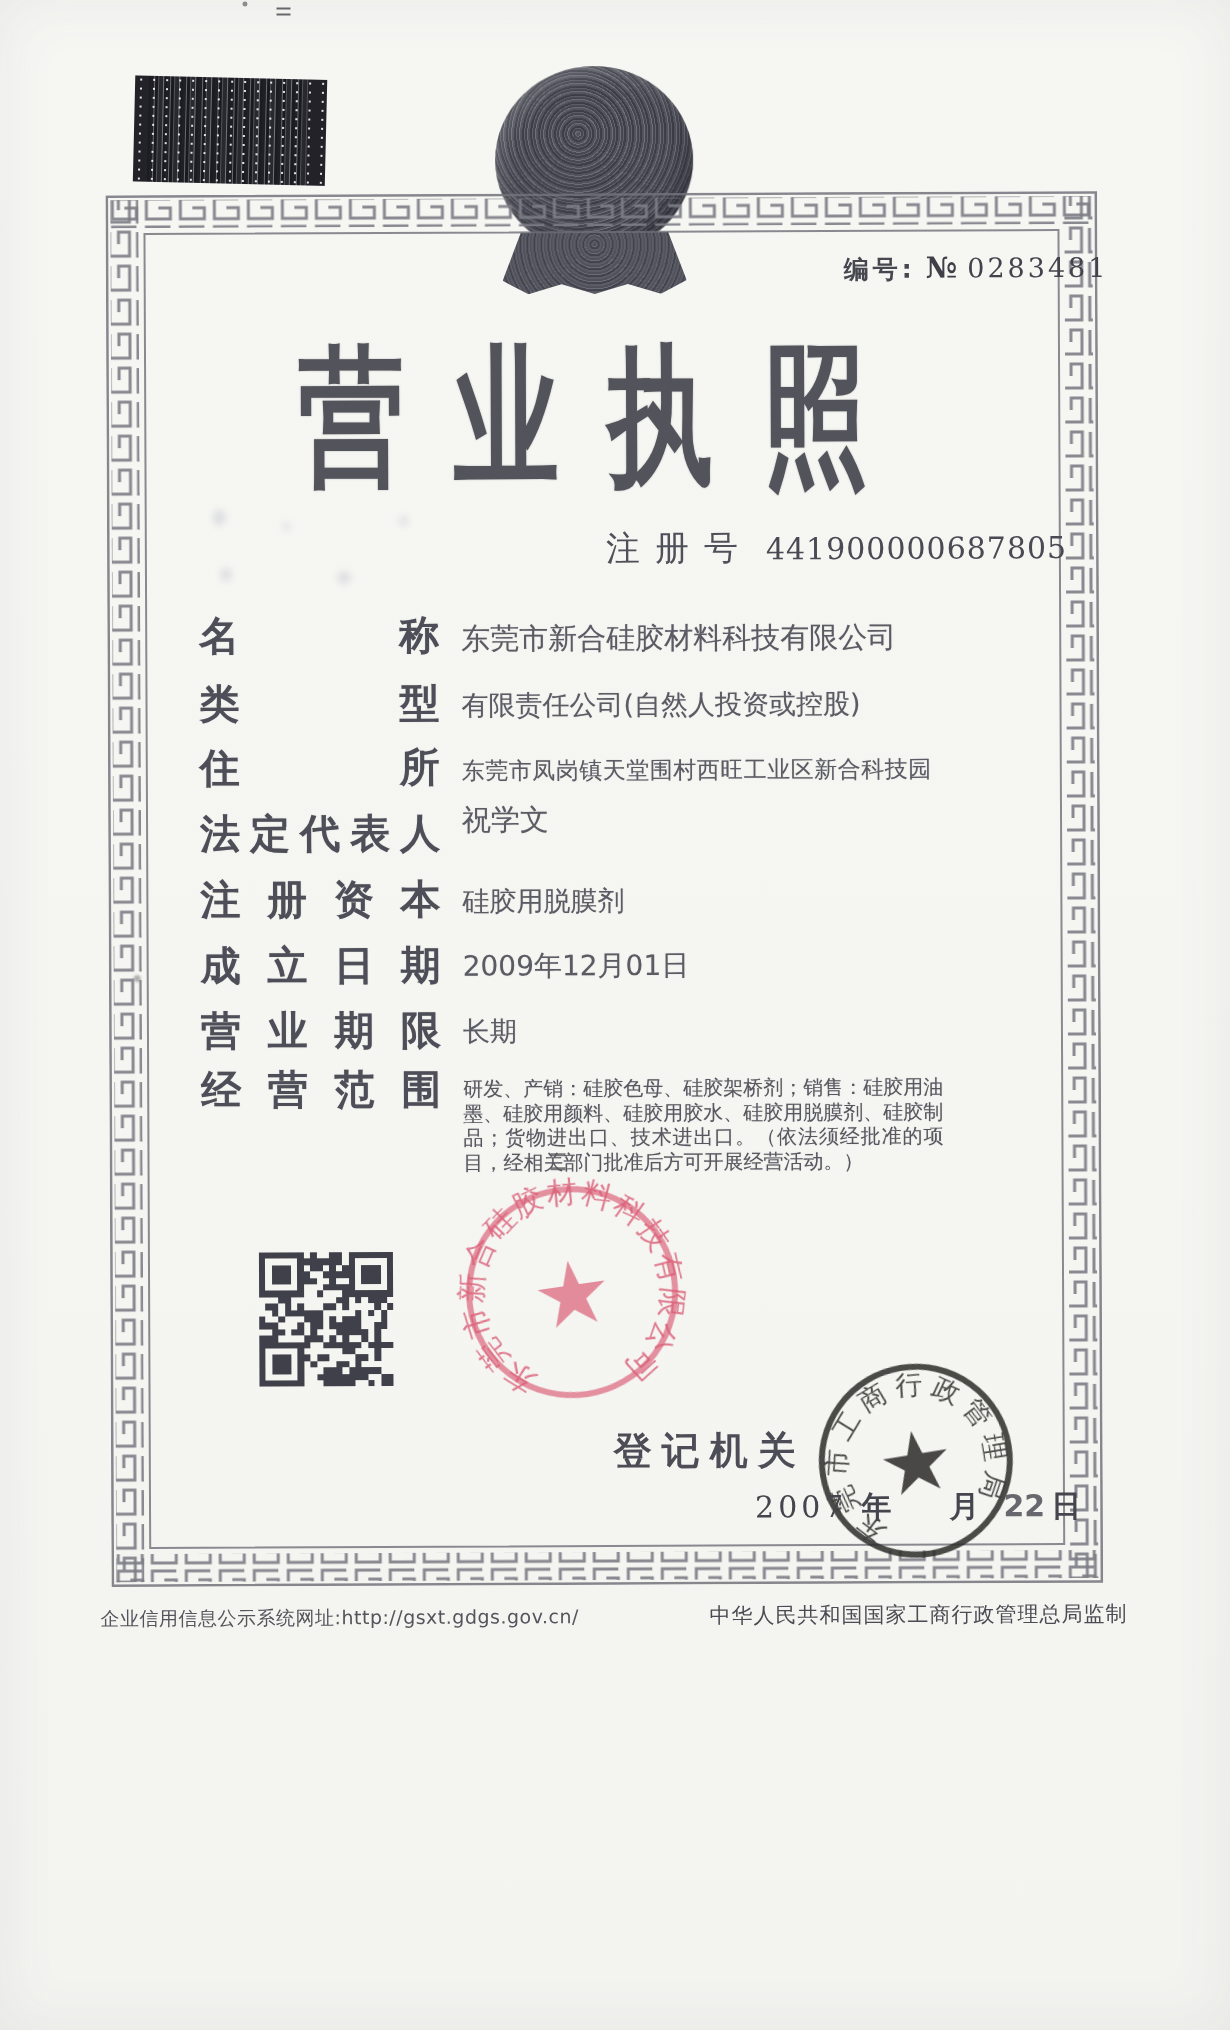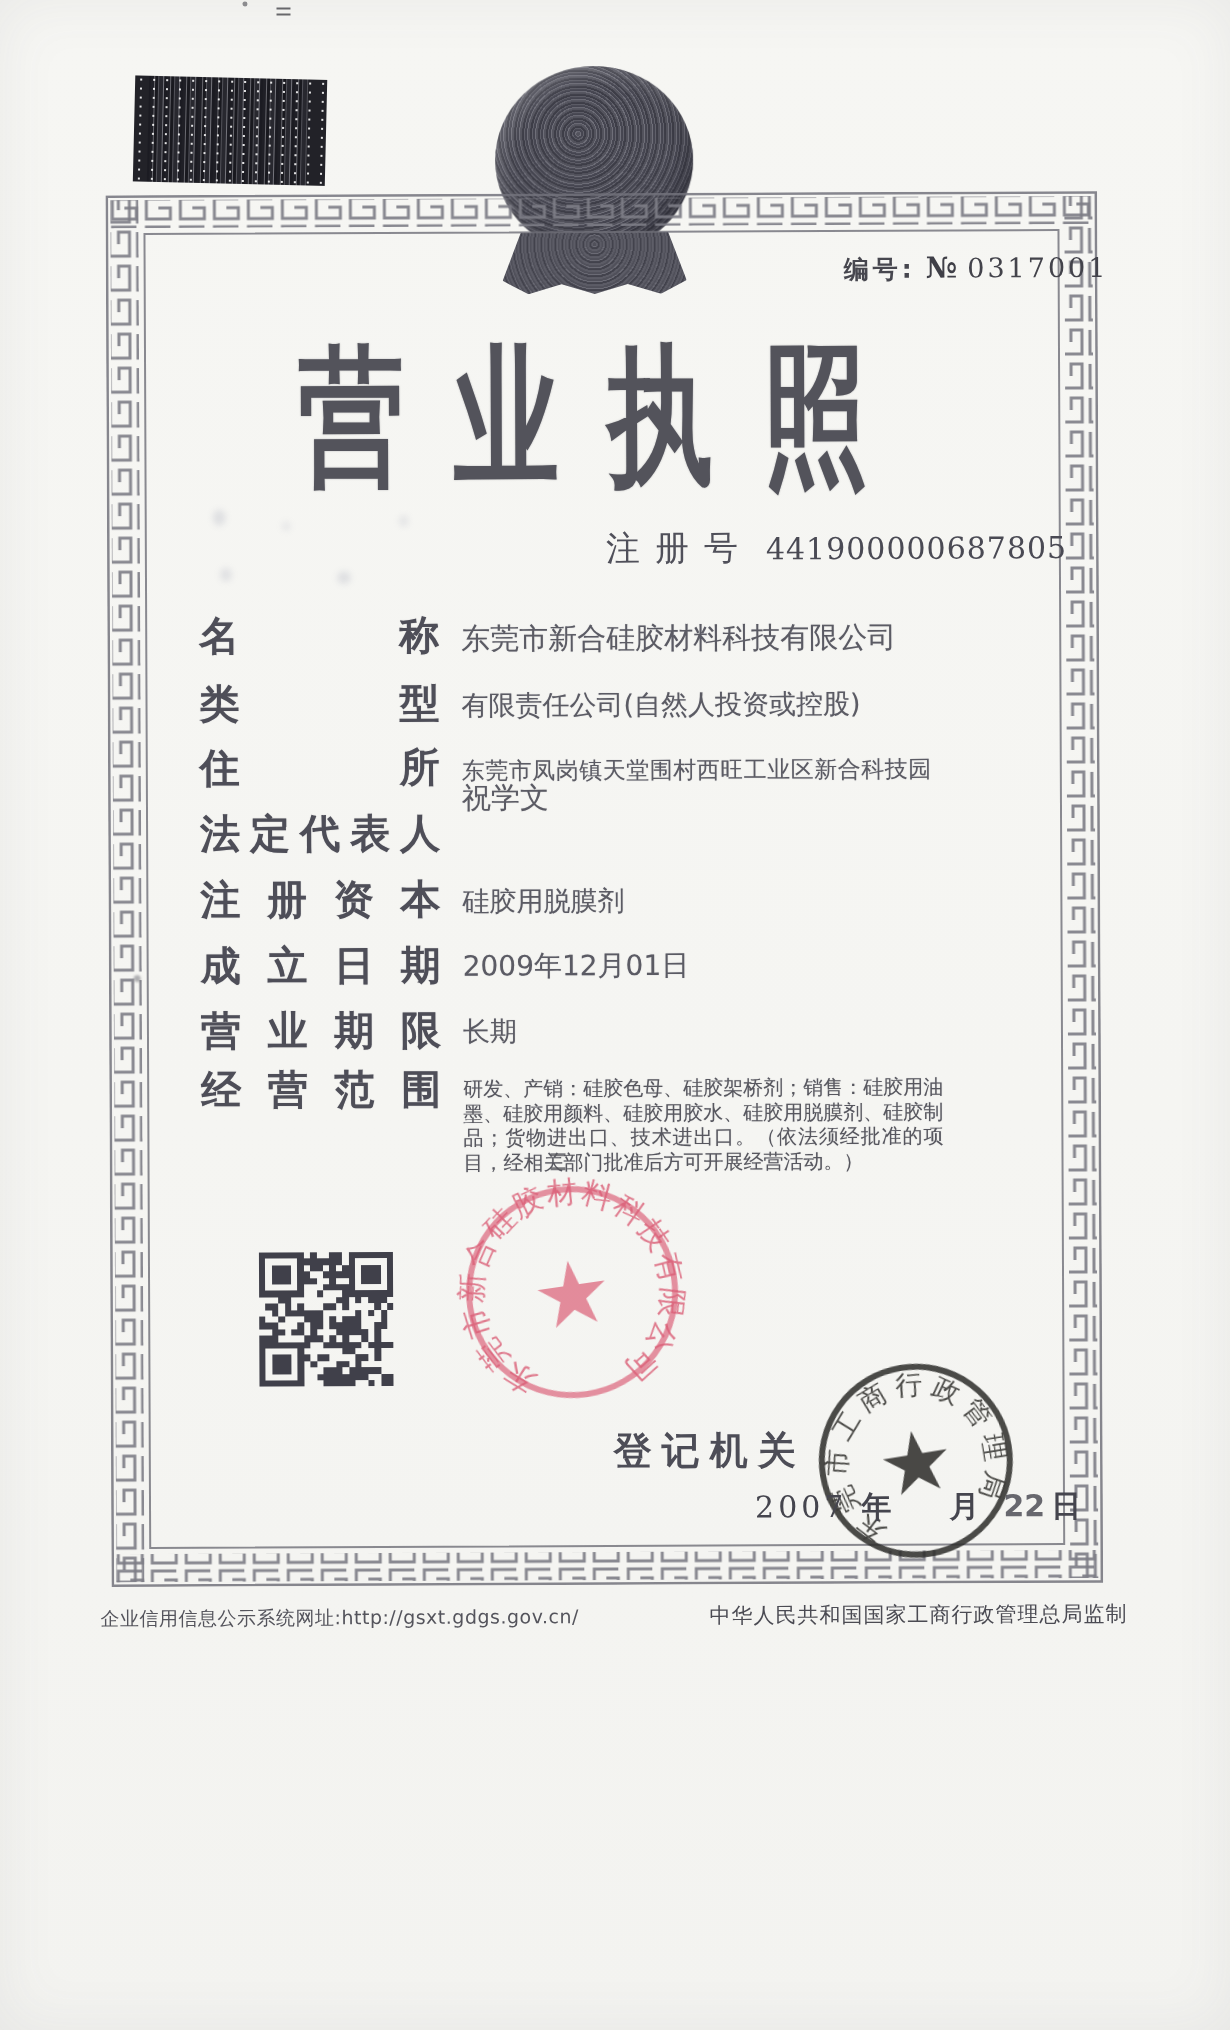--- a/index.html
+++ b/index.html
@@ -48,21 +48,21 @@
   .regrow .reglab{display:flex;justify-content:space-between;width:132px;font-size:34px;color:#50505a;}
   .regrow .regnum{margin-left:28px;font-family:"DejaVu Serif",serif;font-size:30px;letter-spacing:1px;color:#4a4a54;}
 
   
   .flabel{position:absolute;left:200px;width:240px;display:flex;justify-content:space-between;
           font-size:40px;line-height:44px;font-weight:600;color:#4e4e58;text-shadow:0 0 1px rgba(70,70,82,.4);}
   .fvalue{position:absolute;left:462px;font-size:29px;line-height:34px;color:#5b5b64;text-shadow:0 0 1px rgba(80,80,92,.35);}
   .t1{top:612px;} .v1{top:621px;}
   .t2{top:680px;} .v2{top:688px;font-size:27px;}
   .t3{top:744px;} .v3{top:753px;font-size:23px;letter-spacing:.5px;}
-  .t4{top:810px;} .v4{top:780px;}
+  .t4{top:810px;} .v4{top:802px;}
   .t5{top:876px;} .v5{top:884px;font-size:27px;}
   .t6{top:942px;} .v6{top:949px;font-size:28px;}
   .t7{top:1007px;} .v7{top:1014px;font-size:27px;}
   .t8{top:1066px;} .v8{top:1076px;width:480px;font-size:20px;line-height:24.5px;text-align:justify;color:#57575f;}
 
   
   .qr{position:absolute;left:257px;top:1251px;width:134px;height:134px;filter:blur(.3px);}
   .qr i{position:absolute;width:6.4px;height:6.4px;background:#40404a;}
 
   
@@ -114,21 +114,21 @@
       <rect x="5" y="5" width="982" height="28" fill="url(#meaH)" opacity=".9"></rect>
       <rect x="5" y="1359" width="982" height="28" fill="url(#meaH)" opacity=".9"></rect>
       <rect x="5" y="5" width="28" height="1382" fill="url(#meaV)" opacity=".9"></rect>
       <rect x="959" y="5" width="28" height="1382" fill="url(#meaV)" opacity=".9"></rect>
       <rect x="39" y="39" width="914" height="1314" fill="none" stroke="#6e6e77" stroke-width="2" opacity=".8"></rect>
     </svg>
 
     <div class="serial">
       <span class="lab">编号:</span>
       <span class="sign">№</span>
-      <span class="num">0317001</span>
+      <span class="num">0283481</span>
     </div>
 
     <div class="title">
         <span>营</span>
         <span>业</span>
         <span>执</span>
         <span>照</span>
       </div>
 
     <div class="regrow">

